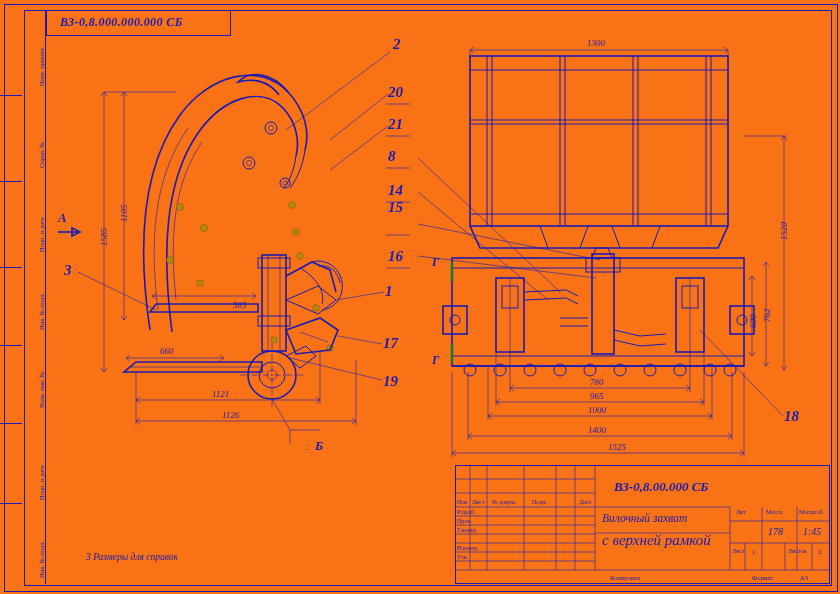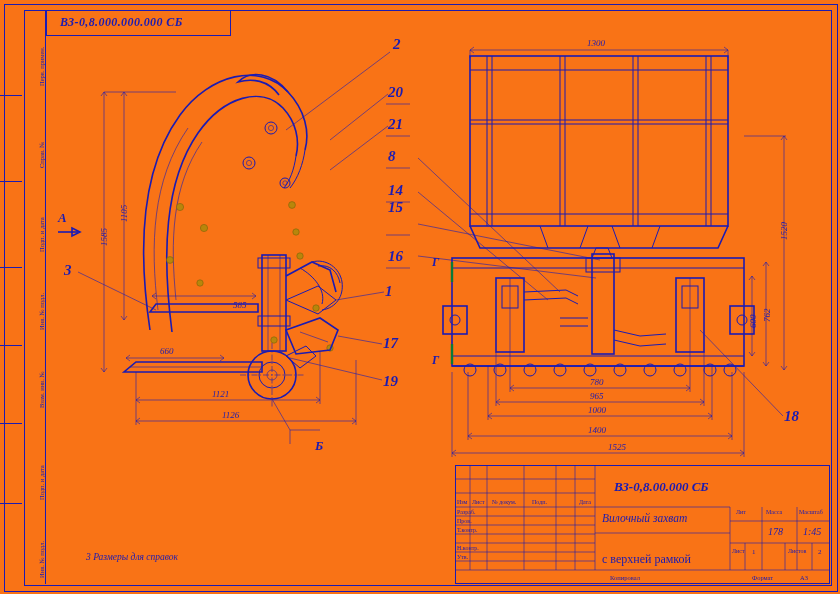--- a/index.html
+++ b/index.html
@@ -354,21 +354,21 @@
   <div class="tb-txt" style="left:579px;top:499px;font-size:6px;">Дата</div>
 
   <div class="tb-txt" style="left:457px;top:509px;font-size:6px;">Разраб.</div>
   <div class="tb-txt" style="left:457px;top:518px;font-size:6px;">Пров.</div>
   <div class="tb-txt" style="left:457px;top:527px;font-size:6px;">Т.контр.</div>
   <div class="tb-txt" style="left:457px;top:545px;font-size:6px;">Н.контр.</div>
   <div class="tb-txt" style="left:457px;top:554px;font-size:6px;">Утв.</div>
 
   <div class="tb-txt" style="left:614px;top:479px;font-size:13px;font-style:italic;font-weight:bold;">ВЗ-0,8.00.000 СБ</div>
   <div class="tb-txt" style="left:602px;top:512px;font-size:11.5px;font-style:italic;">Вилочный захват</div>
-  <div class="tb-txt" style="left:602px;top:532px;font-size:12px;margin-top:20px;">с верхней рамкой</div>
+  <div class="tb-txt" style="left:602px;top:532px;font-size:15px;font-style:italic;">с верхней рамкой</div>
 
   <div class="tb-txt" style="left:736px;top:509px;font-size:6px;">Лит</div>
   <div class="tb-txt" style="left:766px;top:509px;font-size:6px;">Масса</div>
   <div class="tb-txt" style="left:799px;top:509px;font-size:6px;">Масштаб</div>
   <div class="tb-txt" style="left:768px;top:526px;font-size:10px;font-style:italic;">178</div>
   <div class="tb-txt" style="left:803px;top:526px;font-size:10px;font-style:italic;">1:45</div>
   <div class="tb-txt" style="left:732px;top:548px;font-size:6px;">Лист</div>
   <div class="tb-txt" style="left:752px;top:548px;font-size:7px;">1</div>
   <div class="tb-txt" style="left:788px;top:548px;font-size:6px;">Листов</div>
   <div class="tb-txt" style="left:818px;top:548px;font-size:7px;">2</div>

